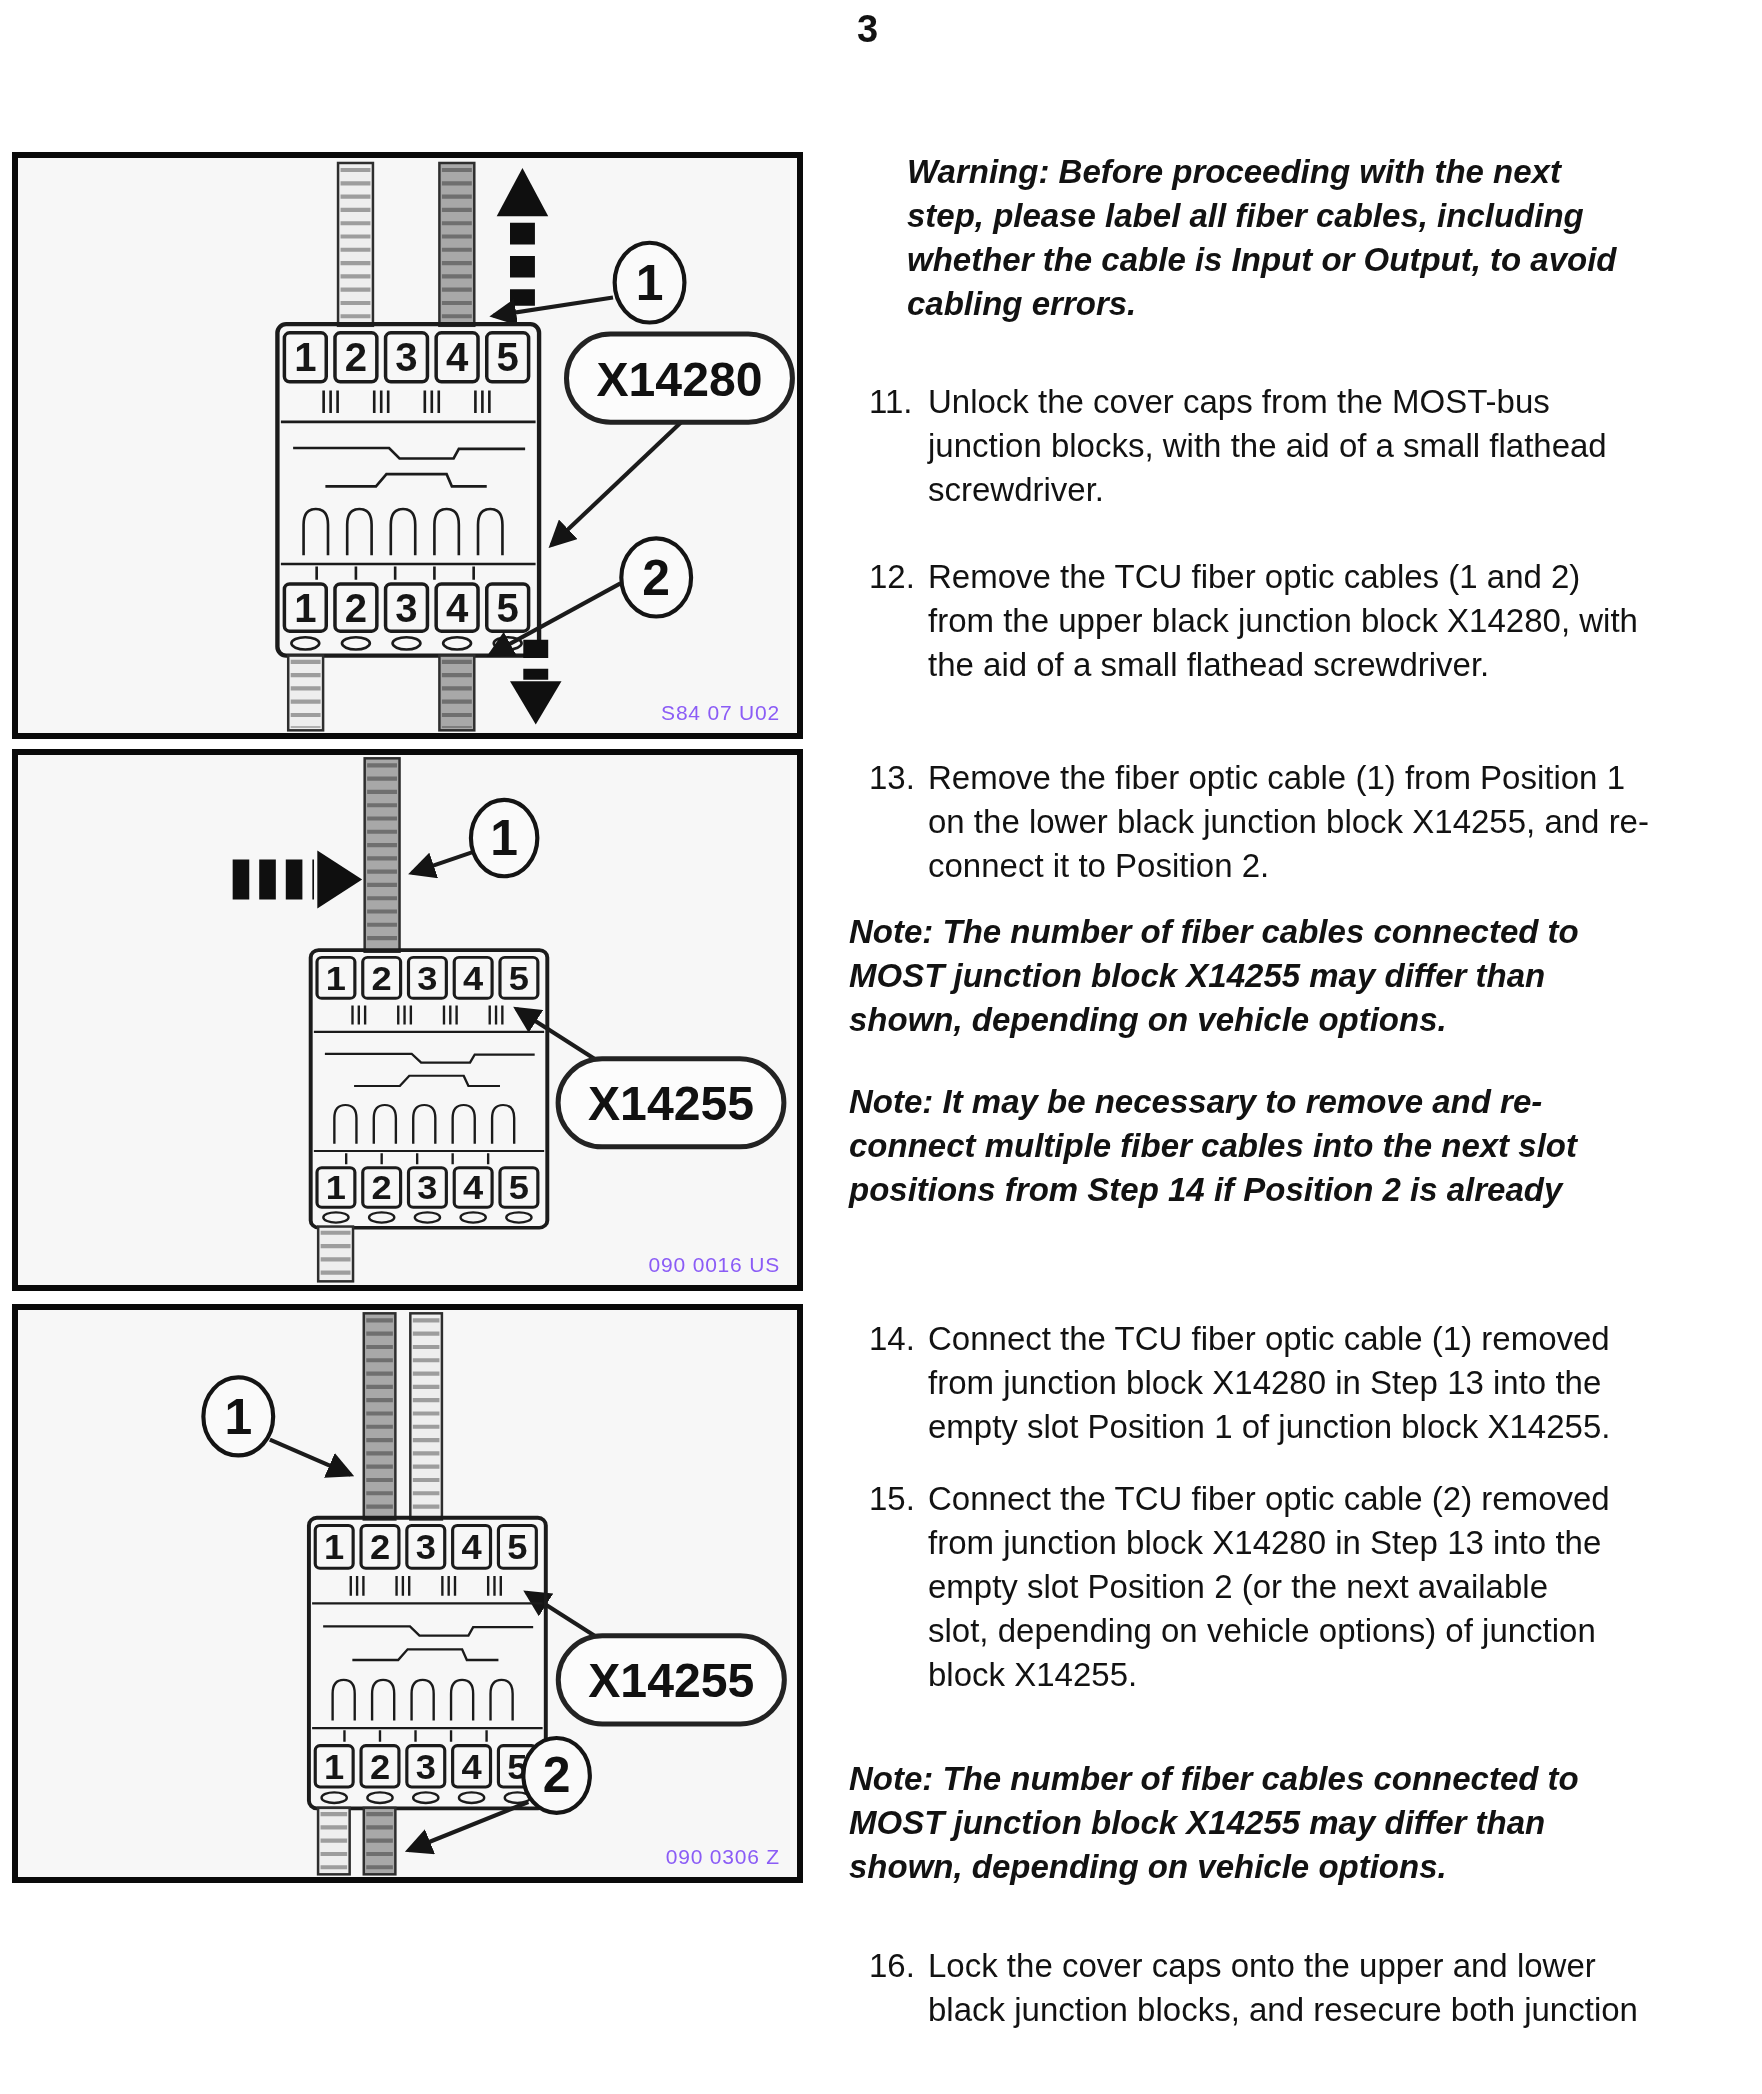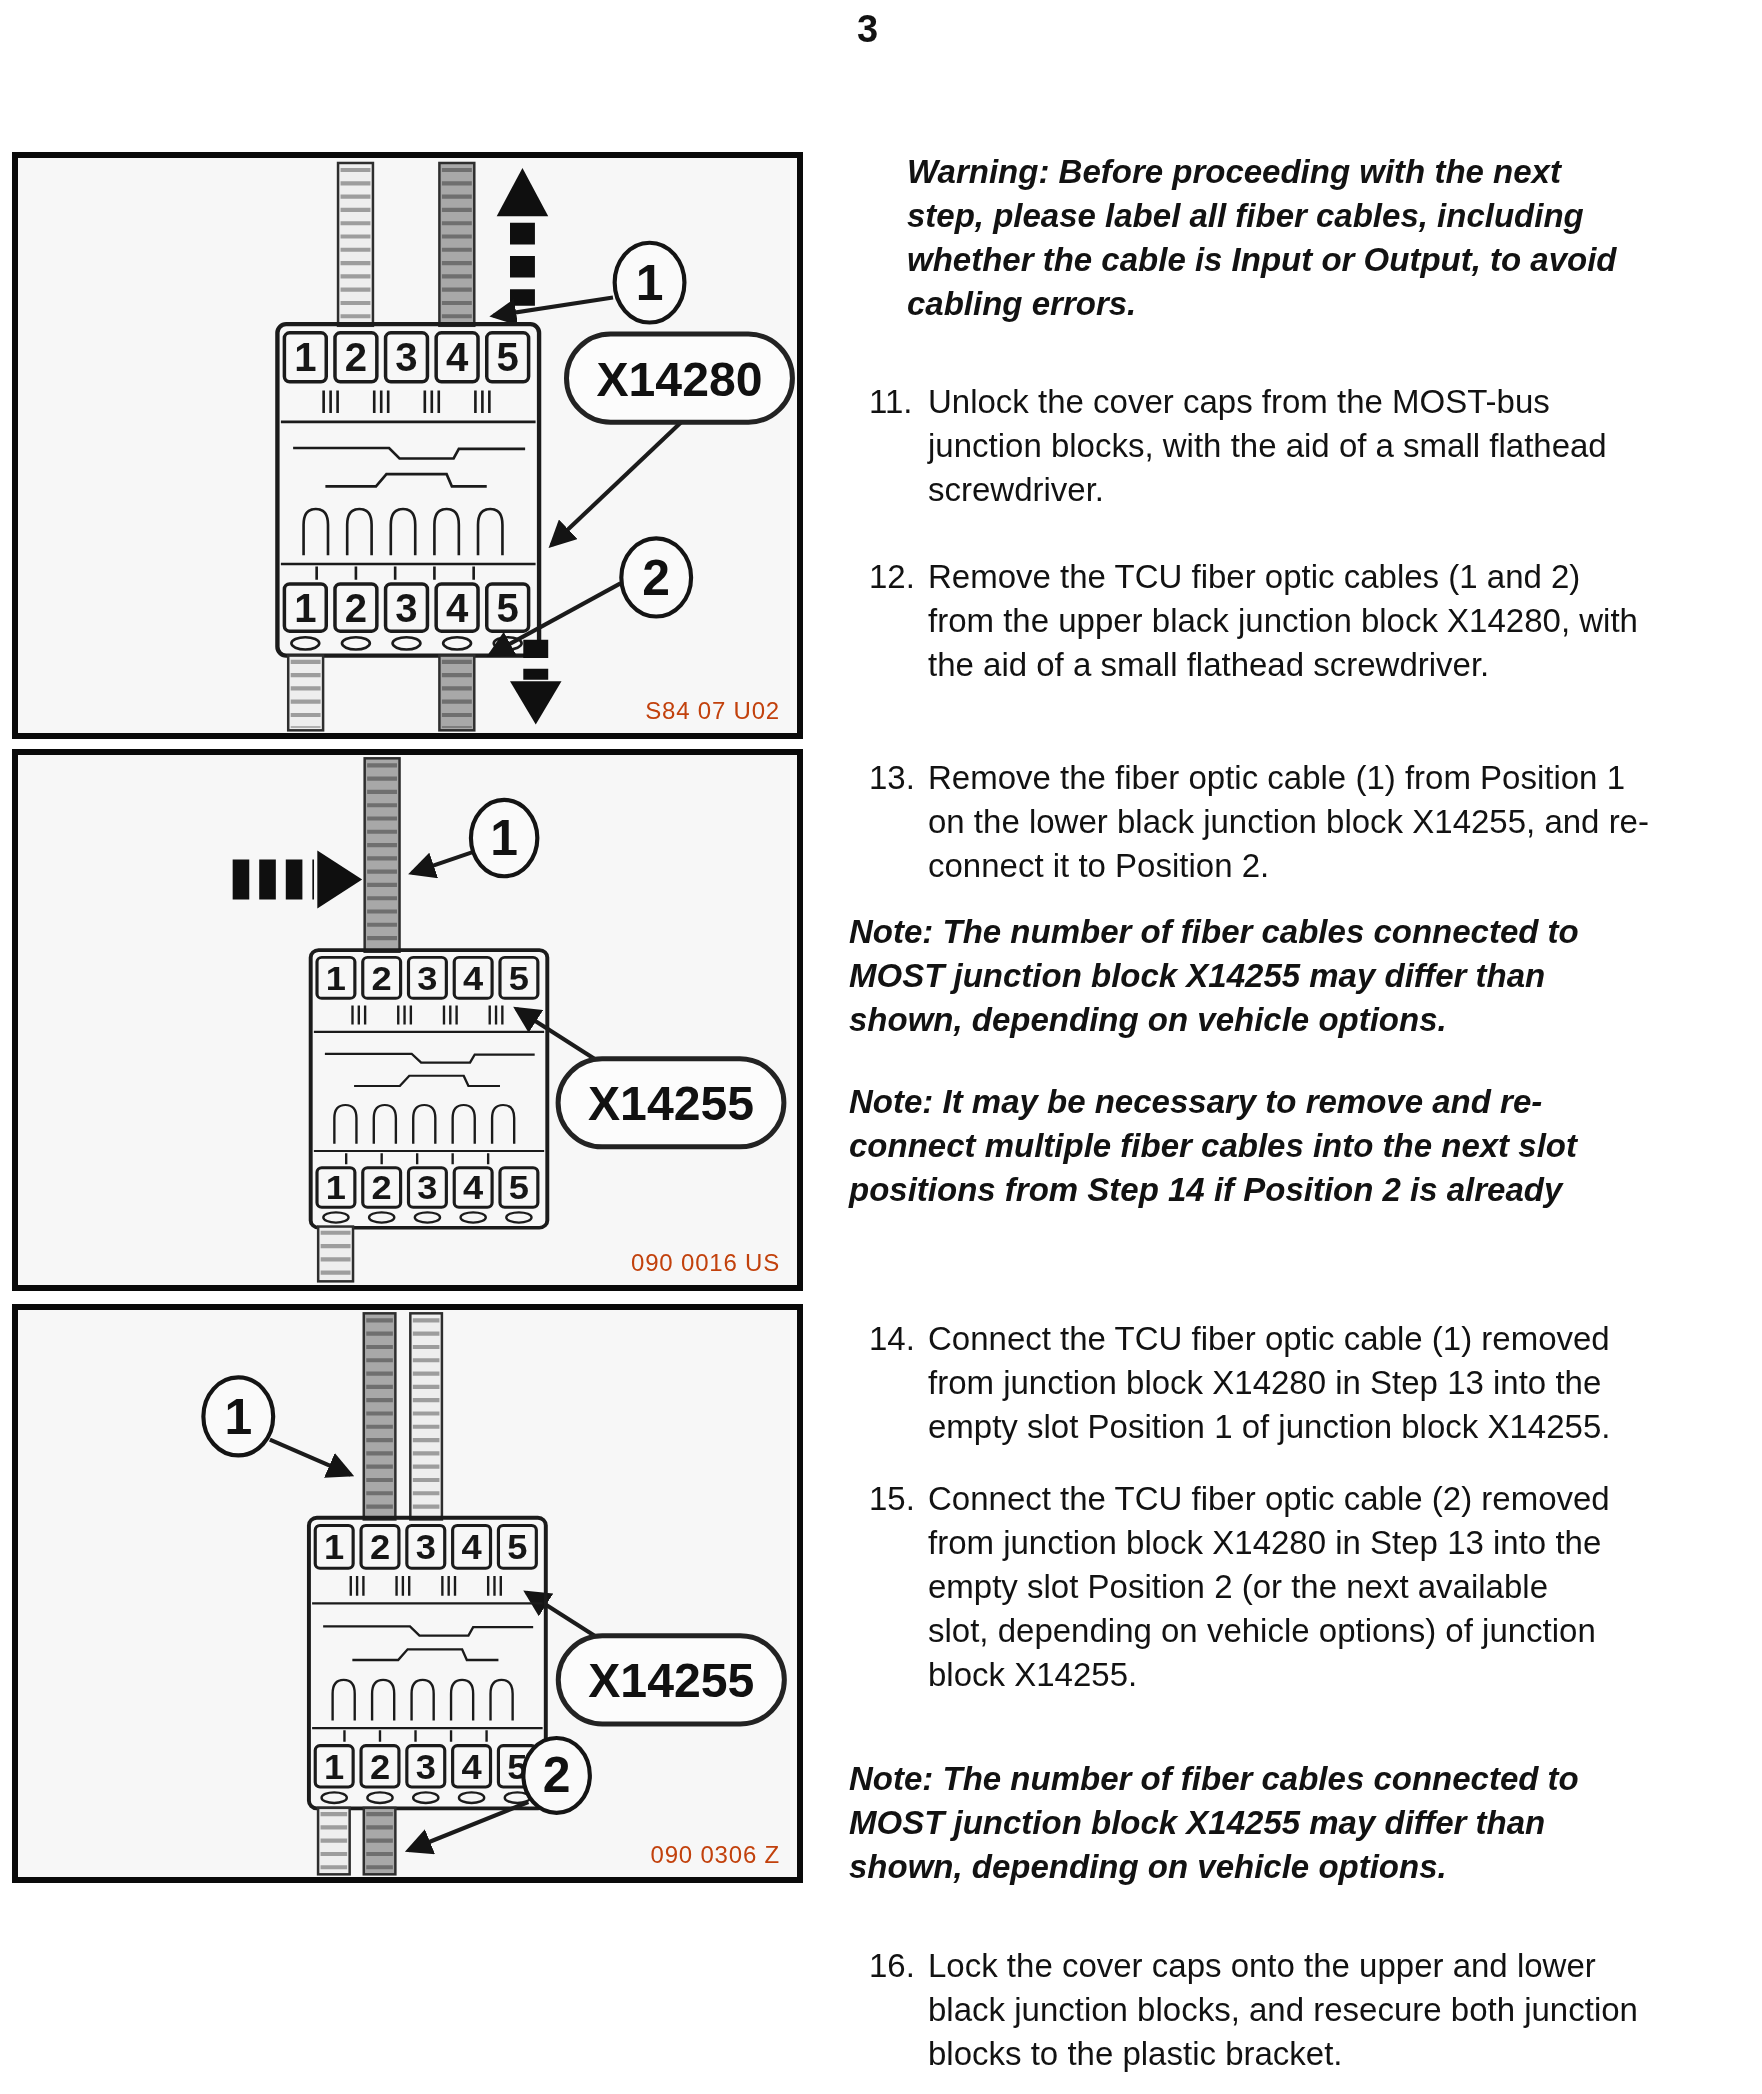--- a/index.html
+++ b/index.html
@@ -7,21 +7,21 @@
        font-family:"Liberation Sans",sans-serif;color:#121212;}
   .pagenum{position:absolute;left:857px;top:8.3px;font-size:38px;font-weight:bold;}
 
   
   .fig{position:absolute;left:11.6px;width:791px;background:#f7f7f7;
        border:6.6px solid #0a0a0a;box-sizing:border-box;overflow:hidden;}
   #fig1{top:152px;height:587px;}
   #fig2{top:749px;height:542px;}
   #fig3{top:1304px;height:579px;}
   .fig svg{display:block;}
-  .caption{position:absolute;right:16.6px;bottom:8.3px;font-size:24px;color:#c2410c;
+  .caption{position:absolute;right:16.6px;bottom:8.3px;font-size:21px;color:#8b5cf6;
            letter-spacing:0.8px;white-space:nowrap;}
 
   
   .jblock rect,.jblock path,.jblock line,.jblock ellipse{stroke:#1b1b1b;fill:none;}
   .blk-outer{fill:#fbfbfb;stroke-width:5;}
   .cell{fill:#f4f4f4;stroke-width:4;}
   .ln3{stroke-width:3;fill:none;}
   .oval{fill:#efefef;stroke-width:3;}
   .slot{font-family:"Liberation Sans",sans-serif;font-size:46px;font-weight:bold;
         fill:#161616;text-anchor:middle;stroke:none;}
@@ -372,16 +372,15 @@
   <div class="line">Note: The number of fiber cables connected to</div>
   <div class="line">MOST junction block X14255 may differ than</div>
   <div class="line">shown, depending on vehicle options.</div>
 </div>
 
 <div class="para step" style="top:1944px">
   <span class="num">16.</span>
   <div class="body">
     <div class="line"><span>Lock the cover caps onto the upper and lower</span></div>
     <div class="line"><span>black junction blocks, and resecure both junction</span></div>
-    <div class="line"><span>blocks to the plastic bracket.</span></div>
   </div>
 </div>
 
 
 </body></html>

